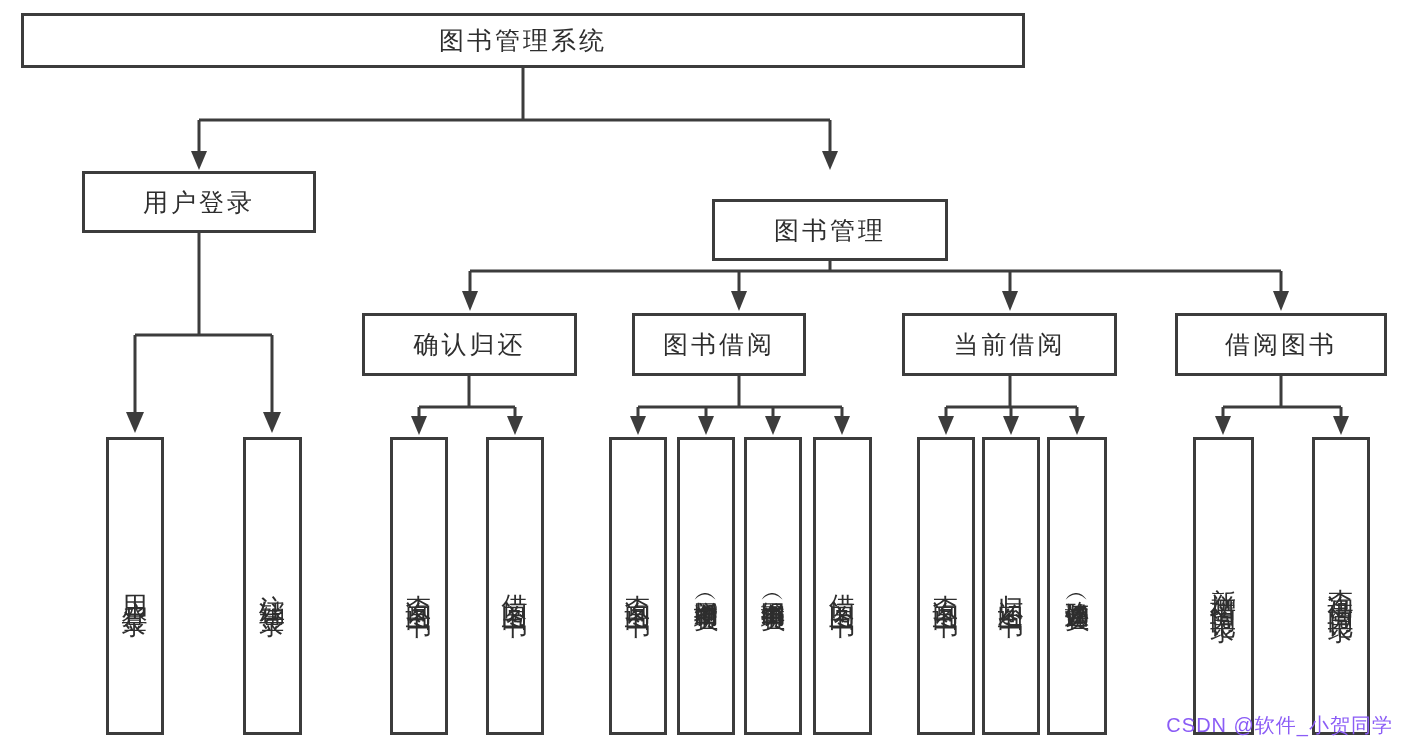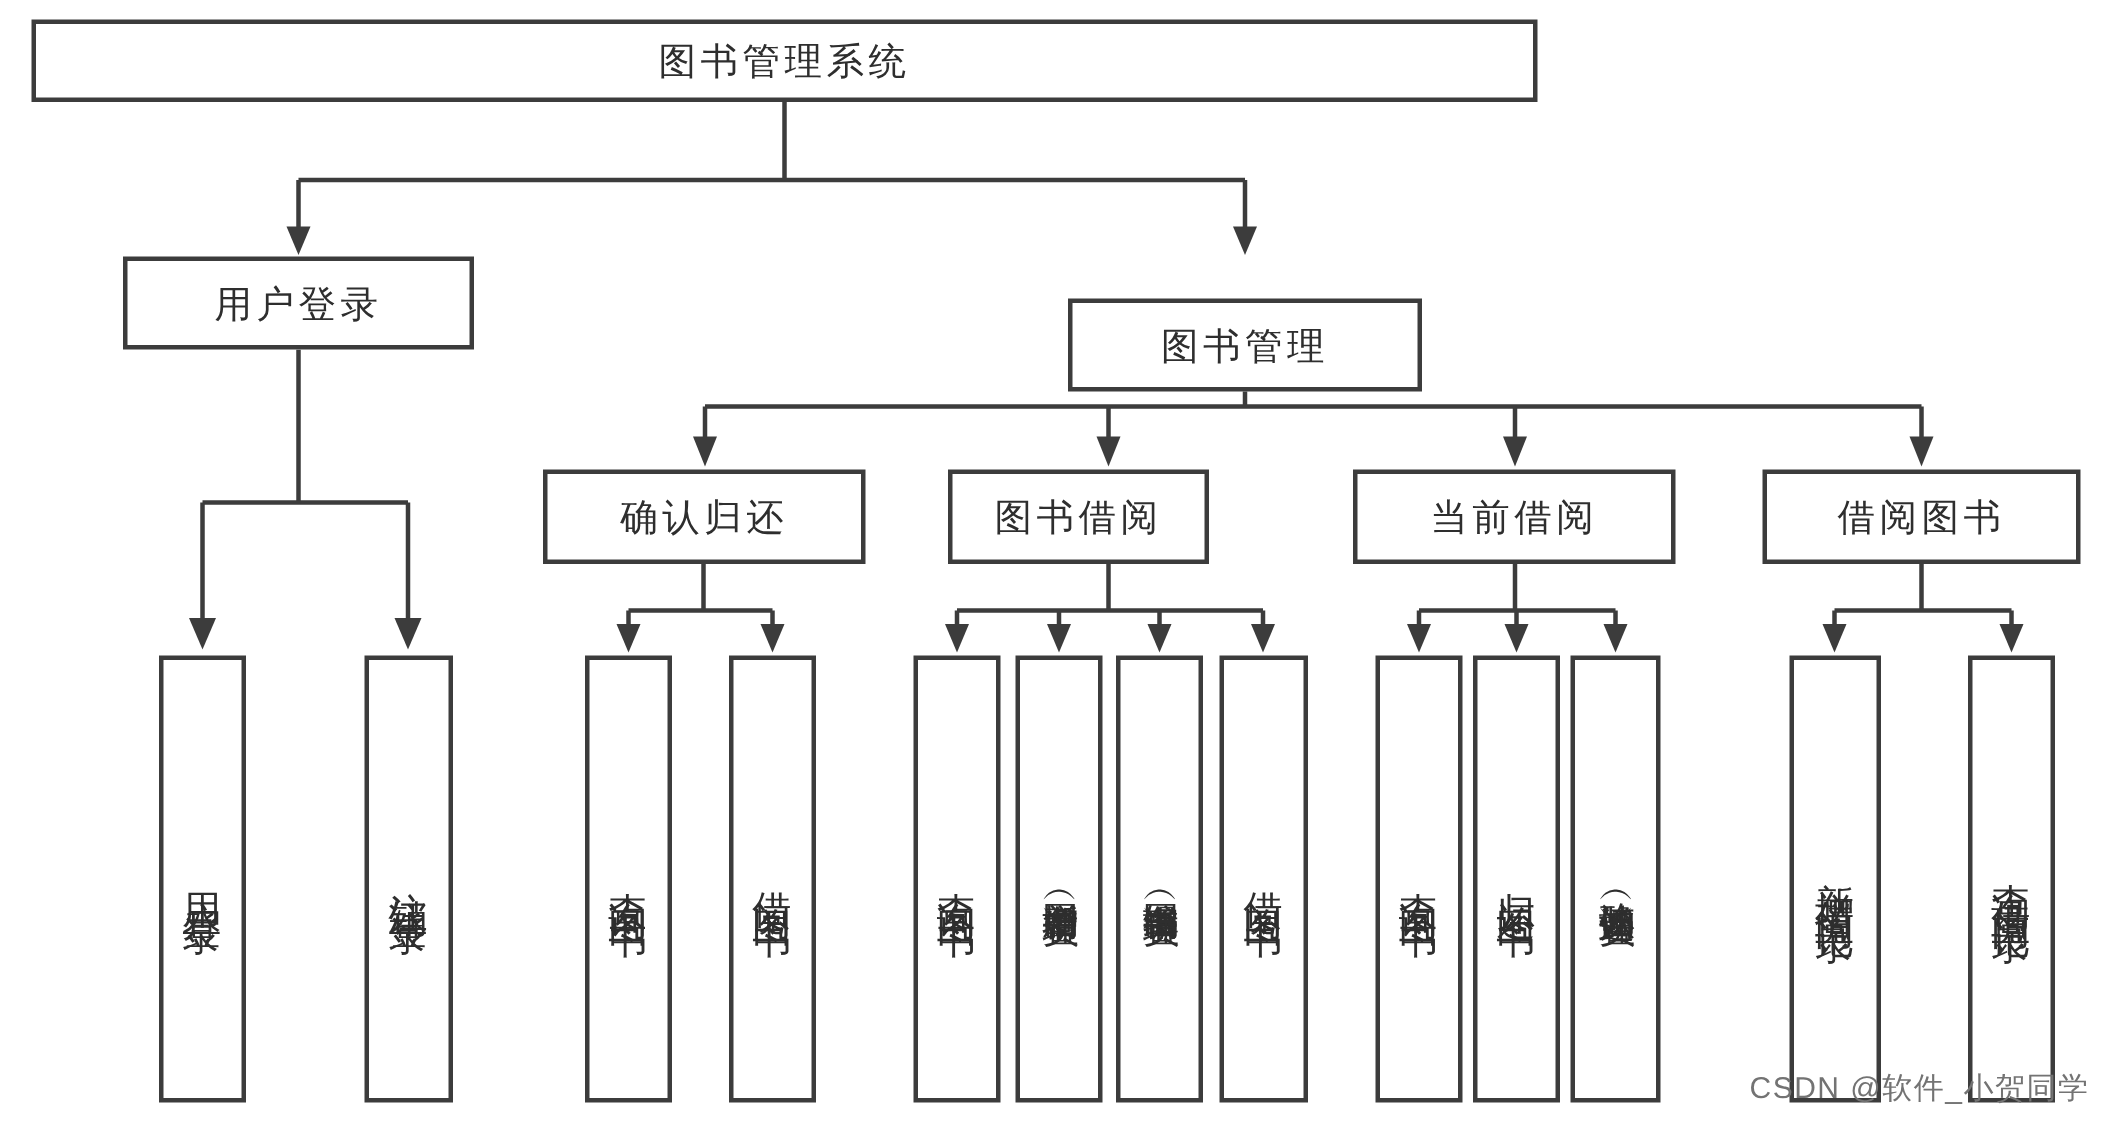--- a/index.html
+++ b/index.html
@@ -42,21 +42,21 @@
   #l6  { left:744px;  width:58px; }
   #l7  { left:813px;  width:59px; }
   #l8  { left:917px;  width:58px; }
   #l9  { left:982px;  width:58px; }
   #l10 { left:1047px; width:60px; }
   #l11 { left:1193px; width:61px; }
   #l12 { left:1312px; width:58px; }
 
   .watermark {
     position:absolute; right:12px; top:712px;
-    font-size:20px; letter-spacing:1px; color:#737373; white-space:nowrap;
+    font-size:20px; letter-spacing:1px; color:#8b5cf6; white-space:nowrap;
   }
 </style>
 </head>
 <body>
 
 <div class="canvas">
 
   <svg class="wires" viewBox="0 0 1405 747" xmlns="http://www.w3.org/2000/svg">
     <path fill="none" stroke="#3c3c3c" stroke-width="3" d="
       M523,68 V121 M199,120 H830 M199,120 V153 M830,120 V153

